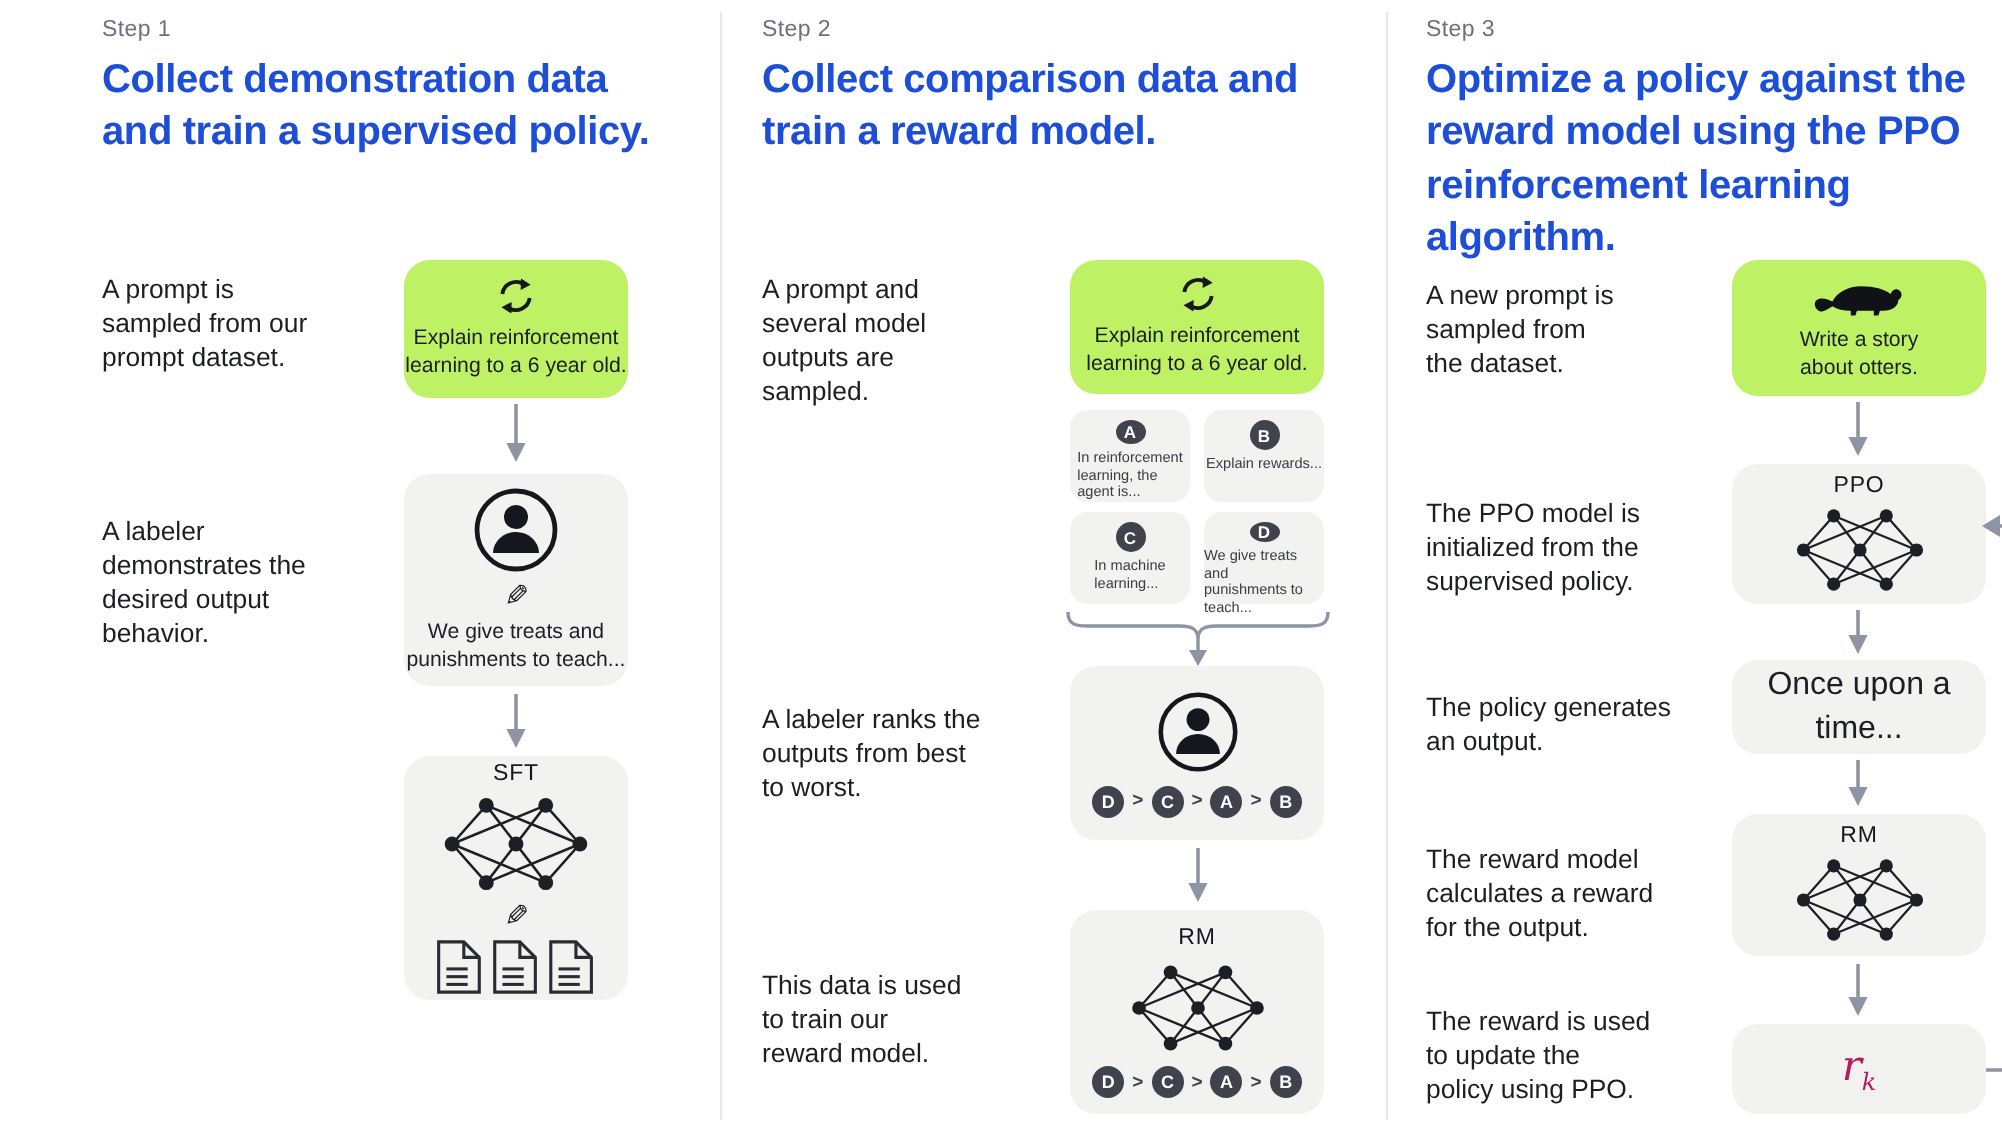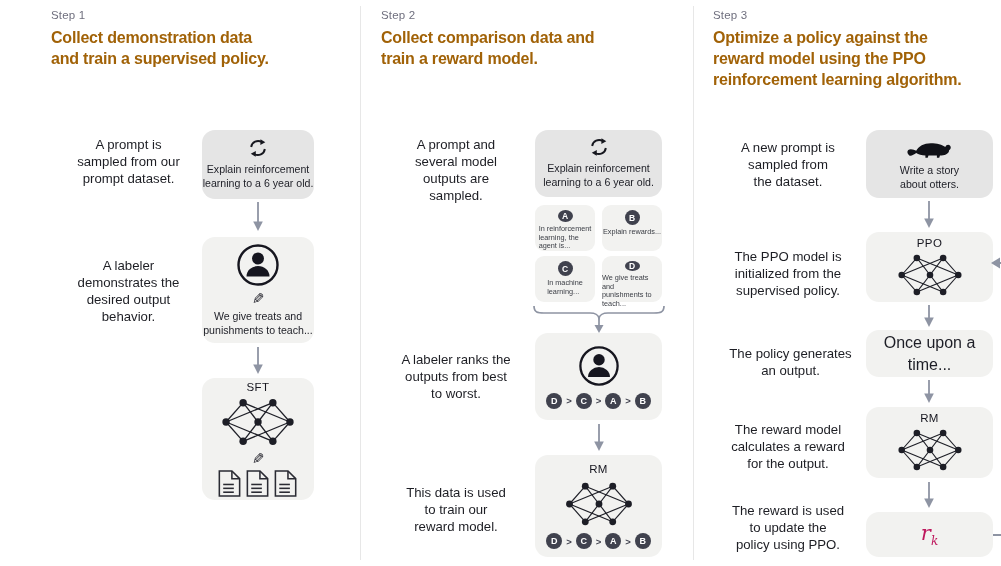--- a/index.html
+++ b/index.html
@@ -1,25 +1,25 @@
 <!DOCTYPE html>
 <html><head>
 <meta charset="utf-8">
 <style>
   html,body{margin:0;padding:0;background:#fff;}
   .canvas{position:relative;width:1001px;height:566px;background:#fff;overflow:hidden;
           font-family:"Liberation Sans",sans-serif;color:#191927;margin-left:29px;}
   .divider{position:absolute;top:6px;bottom:6px;width:1px;background:#e7e7e7;}
   .step-label{position:absolute;font-size:11.5px;color:#6f6f7e;letter-spacing:.2px;}
-  .title{position:absolute;font-size:16px;font-weight:bold;line-height:1.32;
-         letter-spacing:-0.2px;white-space:pre-line;color:#a16207;}
-  .caption{position:absolute;font-size:13.2px;line-height:1.3;white-space:pre-line;color:#1d1e24;text-align:center;}
+  .title{position:absolute;font-size:20px;font-weight:bold;line-height:1.32;
+         letter-spacing:-0.2px;white-space:pre-line;color:#1d4ed8;}
+  .caption{position:absolute;font-size:13.2px;line-height:1.3;white-space:pre-line;color:#1d1e24;}
   .box{position:absolute;border-radius:13px;display:flex;flex-direction:column;
        align-items:center;justify-content:center;text-align:center;box-sizing:border-box;}
-  .green{background:#e5e5e5;}
+  .green{background:#bef264;}
   .gray{background:#f2f2f0;}
   .box-text{font-size:10.6px;line-height:1.32;white-space:pre-line;color:#1d1e26;}
   .model-label{font-size:11.5px;color:#16161f;letter-spacing:.4px;text-align:center;}
   .pencil{font-size:15px;line-height:1;color:#16161f;transform:scaleX(-1);}
   .out-box{position:absolute;width:60px;height:46px;border-radius:9px;background:#f2f2f0;
            display:flex;flex-direction:column;align-items:center;padding-top:5px;box-sizing:border-box;gap:3px;}
   .letter-circle{width:15px;height:15px;border-radius:50%;background:#40424e;color:#fff;
                  font-size:8.5px;font-weight:bold;display:flex;align-items:center;justify-content:center;}
   .out-text{font-size:7.3px;line-height:1.18;white-space:pre-line;color:#3a3d44;}
   .rank-row{display:flex;align-items:center;gap:4px;}

